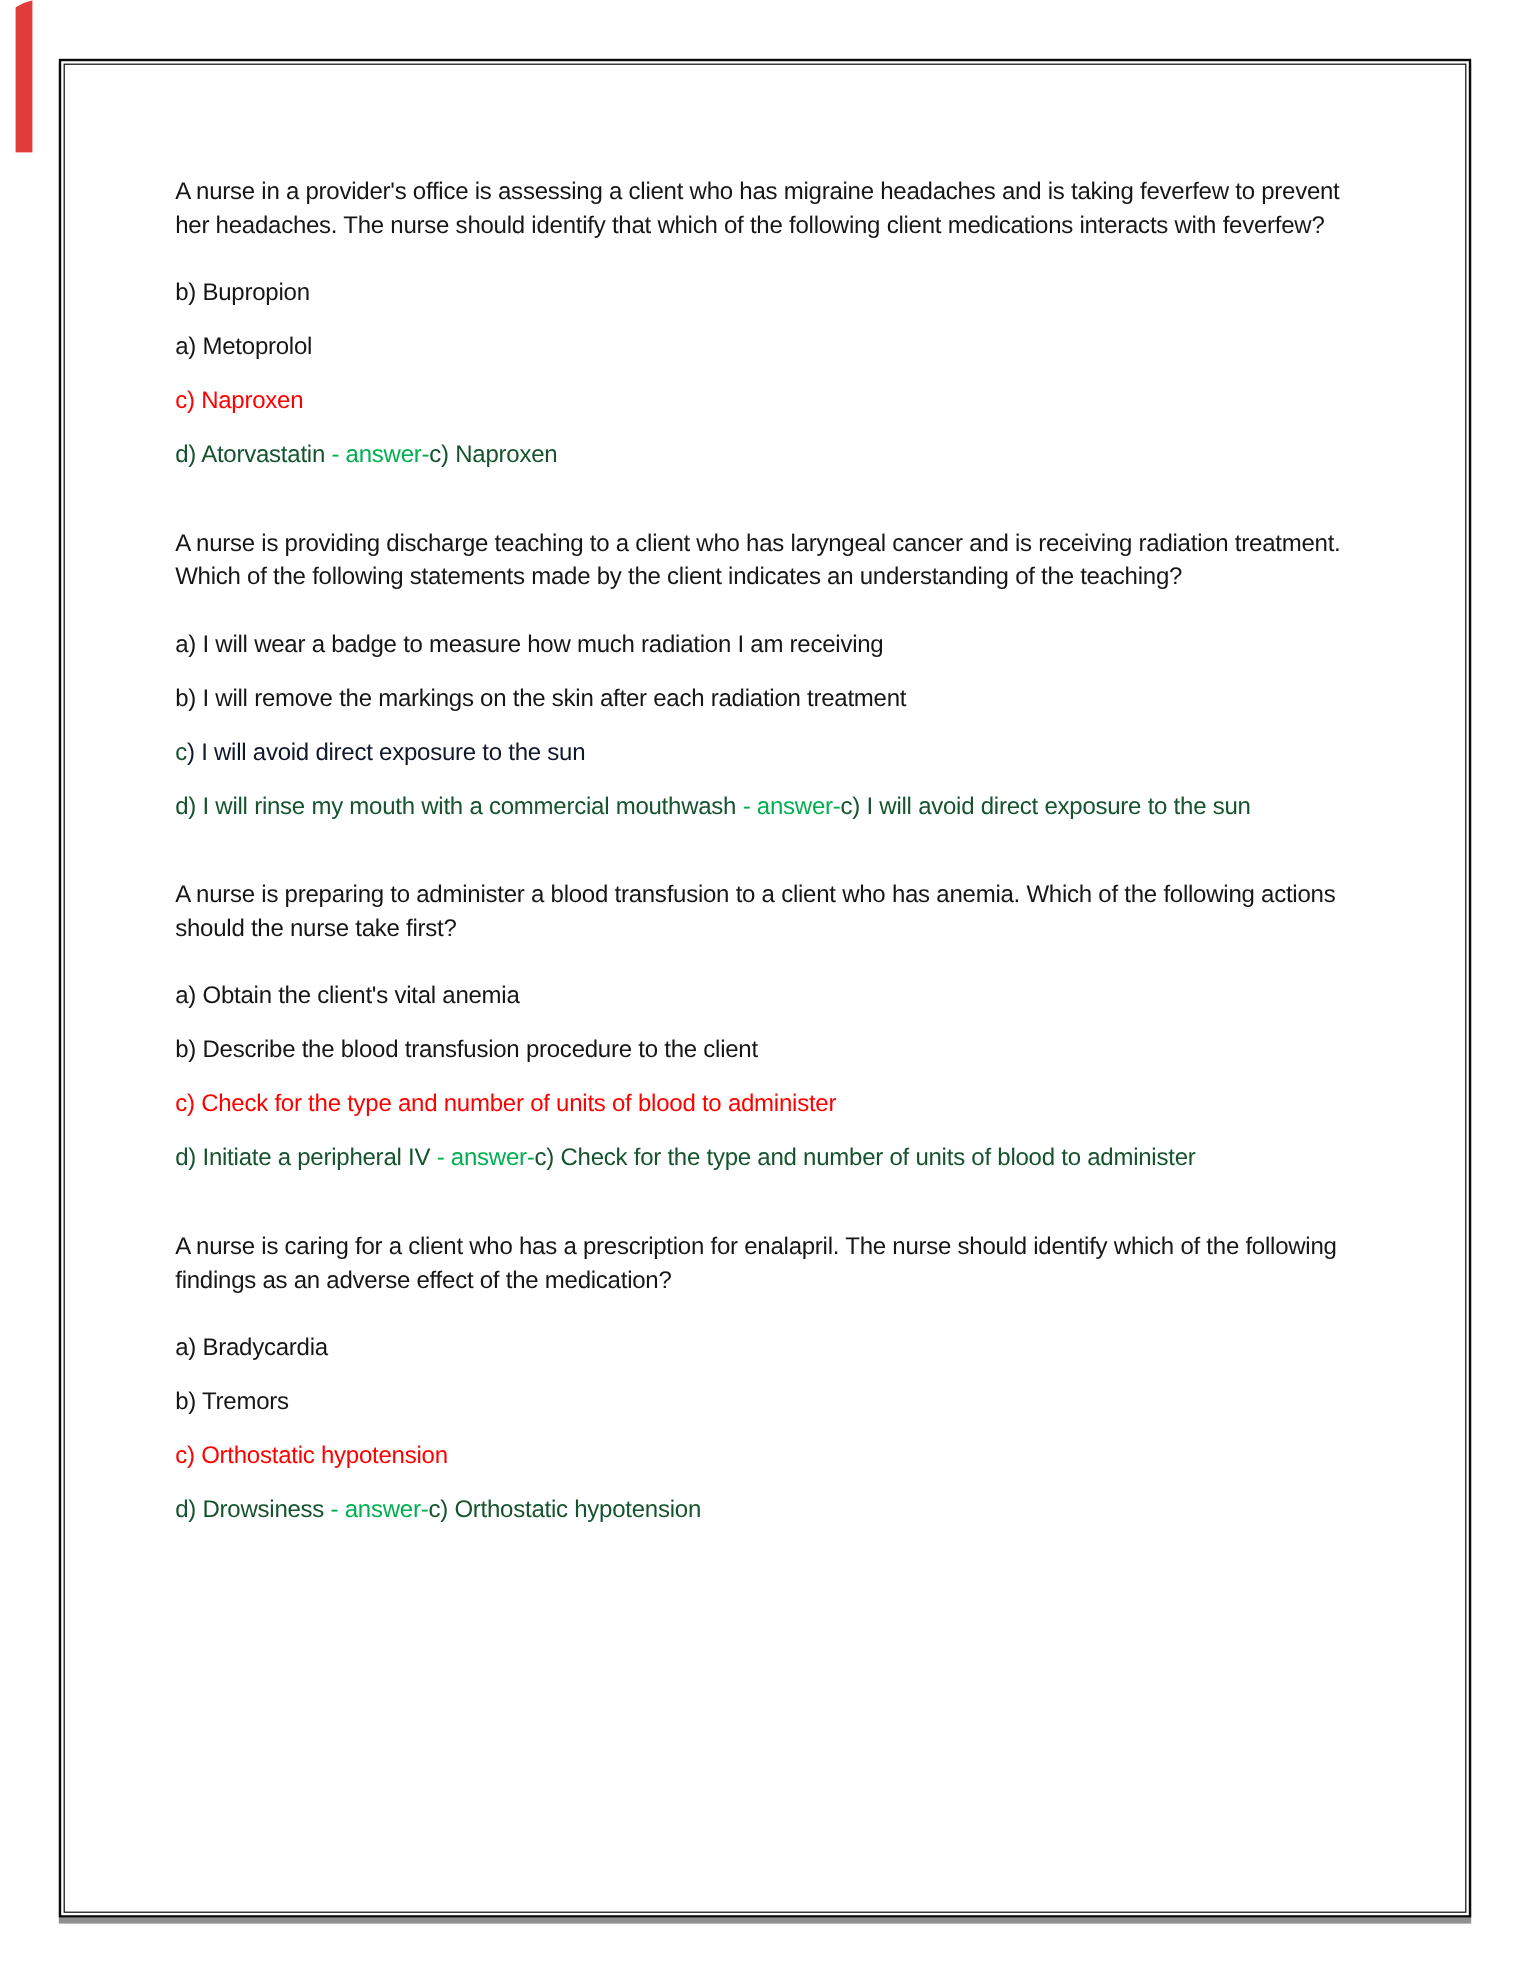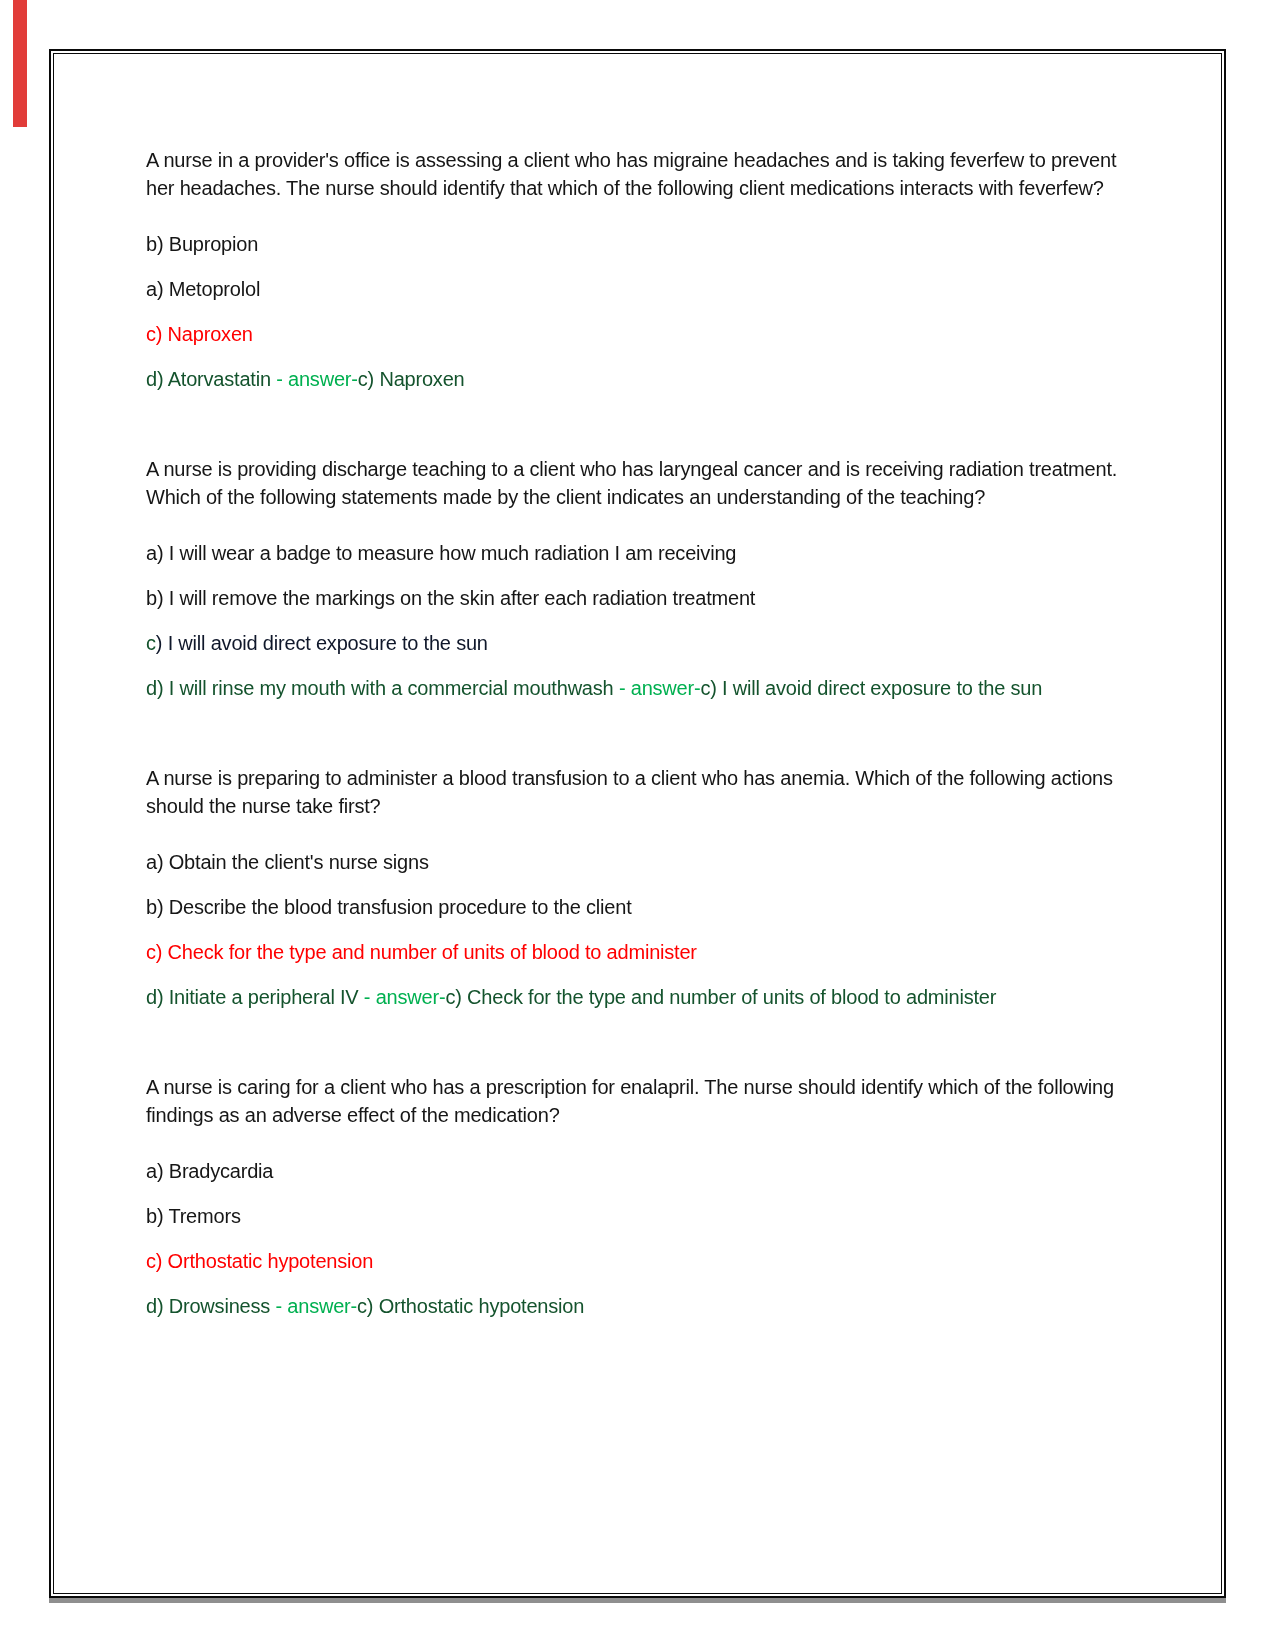--- a/index.html
+++ b/index.html
@@ -3,20 +3,21 @@
 <meta charset="utf-8">
 <style>
   html, body { margin: 0; padding: 0; background: #ffffff; }
   .canvas {
     position: relative;
     width: 1275px;
     height: 1650px;
     background: #ffffff;
     overflow: hidden;
     font-family: "Liberation Sans", sans-serif;
+    border-radius: 32px;
   }
   .red-marker {
     position: absolute;
     left: 13px;
     top: 0;
     width: 14px;
     height: 127px;
   }
   .page {
     position: absolute;
@@ -40,21 +41,21 @@
   }
   .page-inner, .page-inner p {
     font-size: 20px;
     line-height: 28px;
     letter-spacing: -0.2px;
     color: #161616;
   }
   p.q-text { margin: 0 0 28px 0; }
   p.option { margin: 0 0 17px 0; }
   .question { margin: 0; }
-  .question + .question { margin-top: 62px; }
+  .question + .question { margin-top: 46px; }
   .t-red { color: #ff0000; }
   .t-green { color: #00b050; }
   .t-black { color: #14532d; }
 </style>
 </head>
 <body>
 
 <div class="canvas">
 
   <div class="red-marker" style="background: rgb(225, 60, 57);"></div>
@@ -73,21 +74,21 @@
       <div class="question">
         <p class="q-text">A nurse is providing discharge teaching to a client who has laryngeal cancer and is receiving radiation treatment. Which of the following statements made by the client indicates an understanding of the teaching?</p>
         <p class="option">a) I will wear a badge to measure how much radiation I am receiving</p>
         <p class="option">b) I will remove the markings on the skin after each radiation treatment</p>
         <p class="option"><span class="t-black">c</span><span class="t-red" style="color: #0f172a;">) I will avoid direct exposure to the sun</span></p>
         <p class="option"><span class="t-black">d) I will rinse my mouth with a commercial mouthwash </span><span class="t-green" style="color: rgb(0, 176, 80);">- answer-</span><span class="t-black">c) I will avoid direct exposure to the sun</span></p>
       </div>
 
       <div class="question">
         <p class="q-text">A nurse is preparing to administer a blood transfusion to a client who has anemia. Which of the following actions should the nurse take first?</p>
-        <p class="option">a) Obtain the client's nurse signs</p>
+        <p class="option">a) Obtain the client's vital anemia</p>
         <p class="option">b) Describe the blood transfusion procedure to the client</p>
         <p class="option"><span class="t-black"></span><span class="t-red" style="color: rgb(255, 0, 0);">c) Check for the type and number of units of blood to administer</span></p>
         <p class="option"><span class="t-black">d) Initiate a peripheral IV </span><span class="t-green" style="color: rgb(0, 176, 80);">- answer-</span><span class="t-black">c) Check for the type and number of units of blood to administer</span></p>
       </div>
 
       <div class="question">
         <p class="q-text">A nurse is caring for a client who has a prescription for enalapril. The nurse should identify which of the following findings as an adverse effect of the medication?</p>
         <p class="option">a) Bradycardia</p>
         <p class="option">b) Tremors</p>
         <p class="option"><span class="t-black"></span><span class="t-red" style="color: rgb(255, 0, 0);">c) Orthostatic hypotension</span></p>

